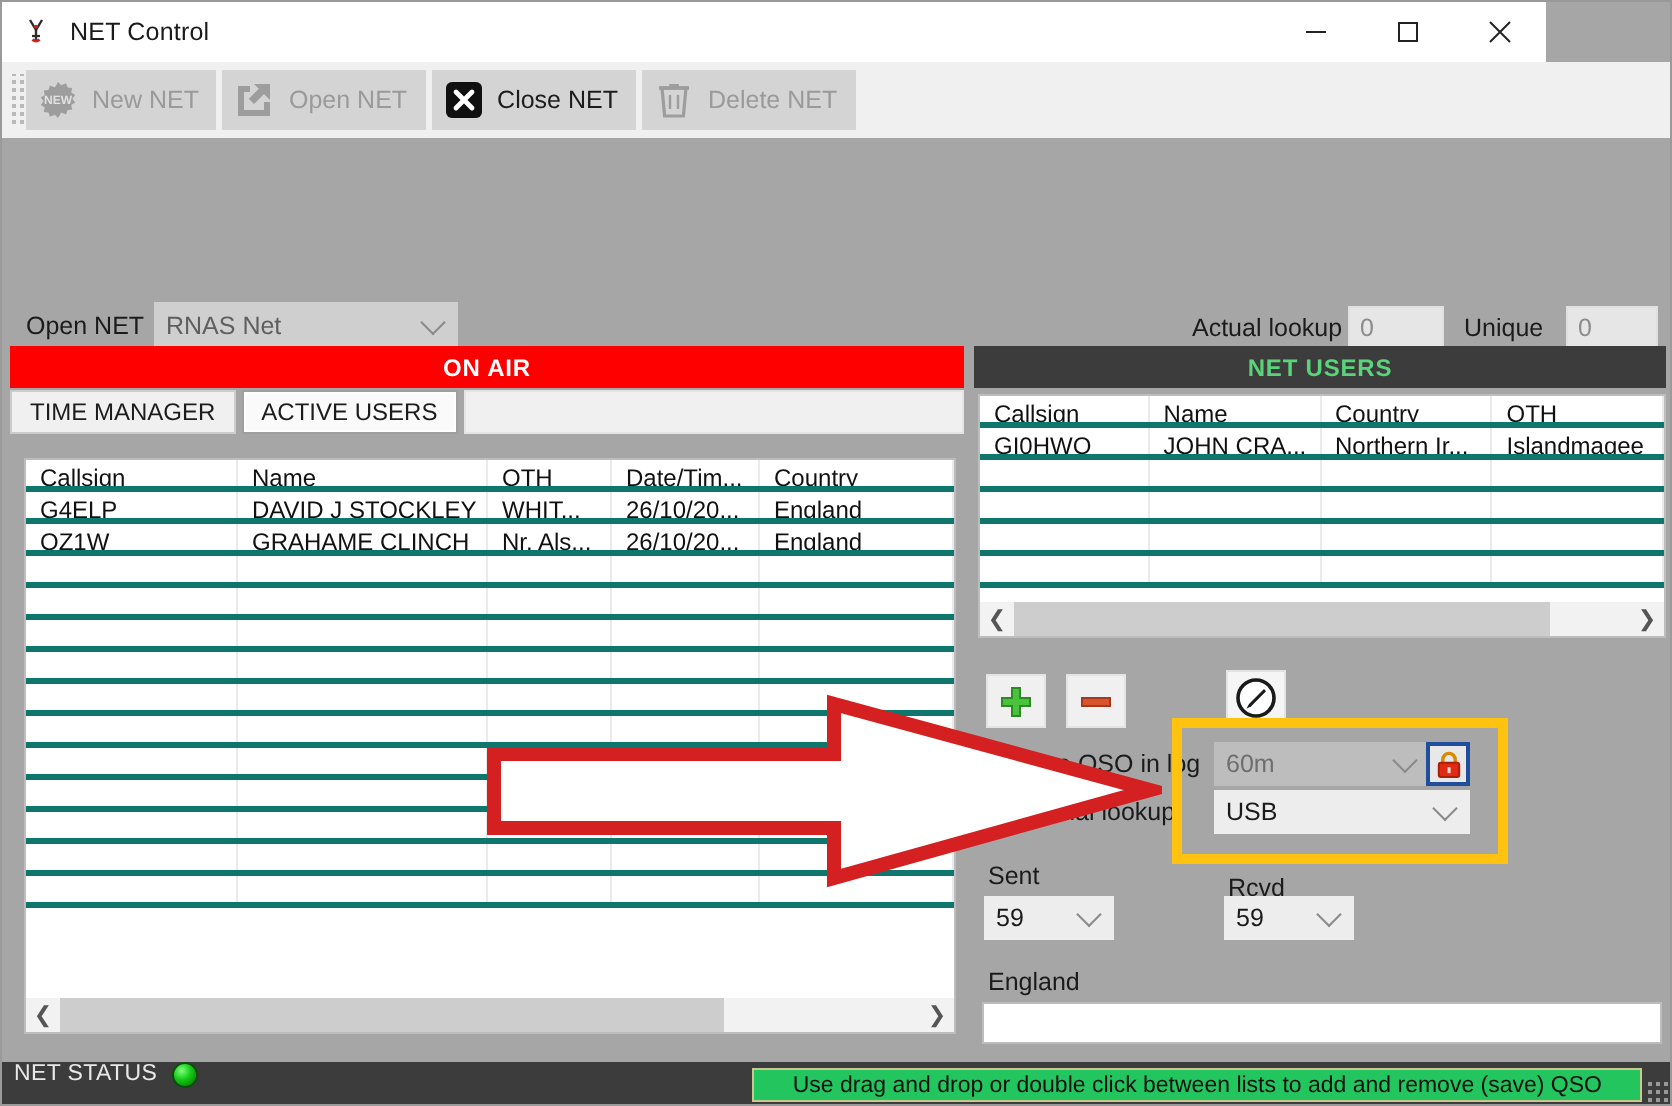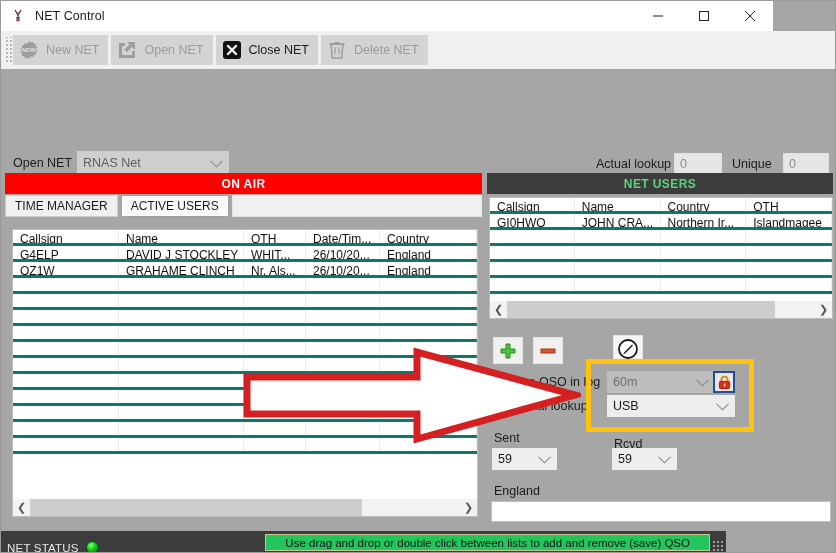--- a/index.html
+++ b/index.html
@@ -158,22 +158,22 @@
   .highlight {
     position: absolute; left: 585px; top: 358px; width: 168px; height: 73px;
     border: 5px solid #ffc20e; background: transparent; pointer-events: none;
   }
 
   
   .arrow-svg { position: absolute; left: 240px; top: 345px; width: 340px; height: 100px; pointer-events: none; }
 
   
   .statusbar {
-    position: absolute; left: 0; top: 530px; width: 725px; height: 23px;
-    background: #3c3c3c; display: flex; align-items: flex-end;
+    position: absolute; left: 0; top: 530px; width: 836px; height: 23px;
+    background: #3c3c3c; display: flex; align-items: flex-start;
   }
   .st-label { color: #e8e8e8; font-size: 11.5px; margin-left: 6px; letter-spacing: .2px; }
   .led {
     width: 13px; height: 13px; border-radius: 50%; margin-left: 7px;
     background: radial-gradient(circle at 35% 30%, #7dff7d 0%, #12c912 45%, #066d06 100%);
     border: 1px solid #0a4f0a;
   }
   .hint {
     position: absolute; right: 16px; top: 3px; height: 17px;
     background: #22c55e; border: 1px solid #c9c98f; color: #111; font-size: 11.5px;

